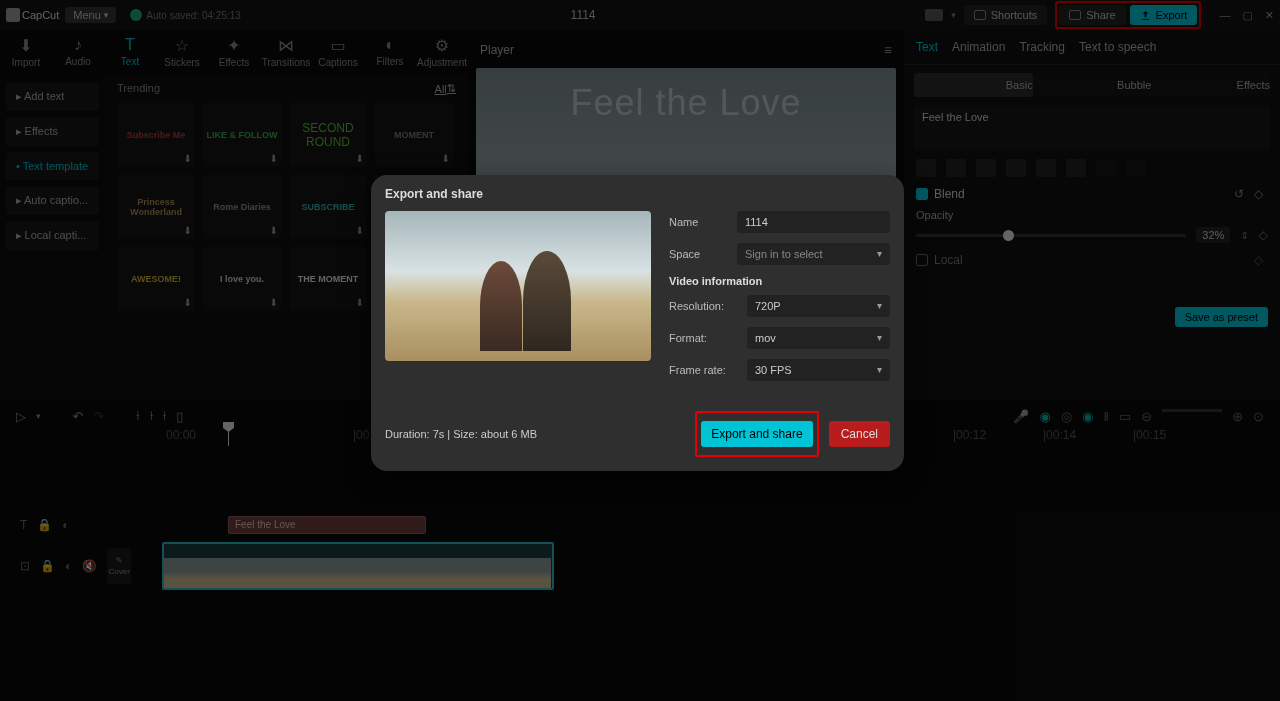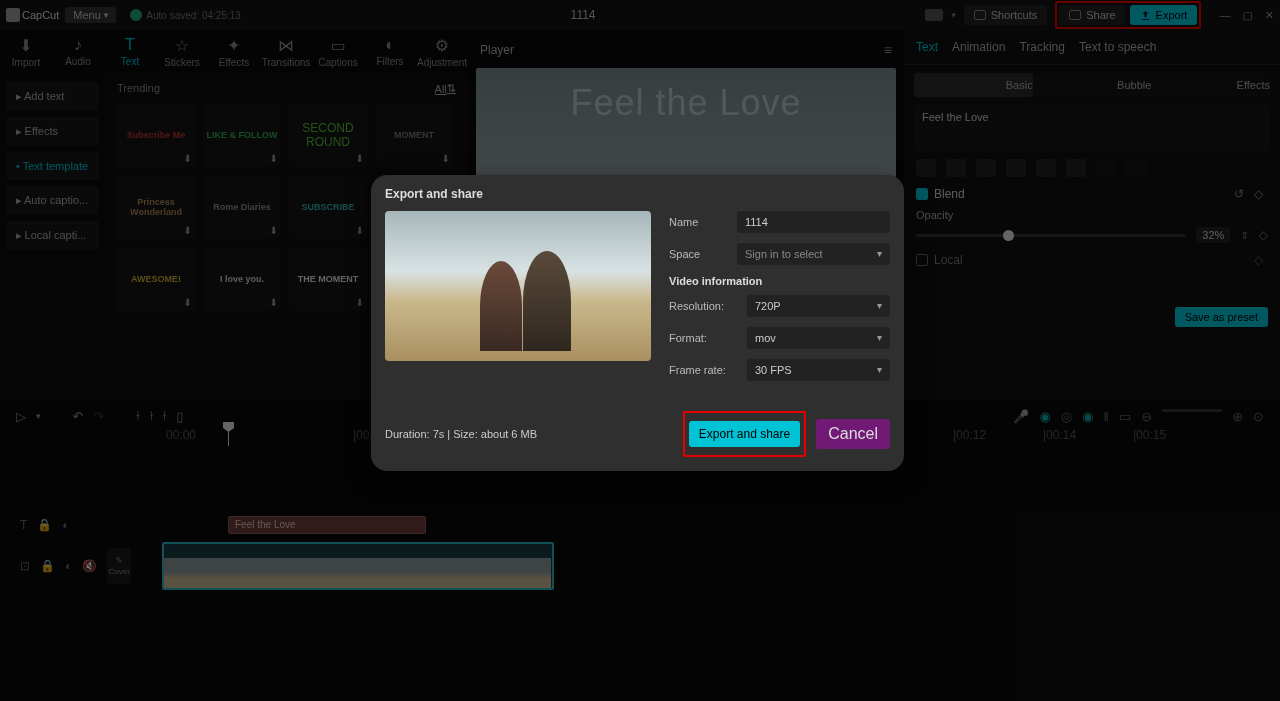--- a/index.html
+++ b/index.html
@@ -109,21 +109,21 @@
 .frow { display:flex; align-items:center; margin-bottom:10px; gap:8px;}
 .flabel { width:60px; color:#bbb;}
 .finput { flex:1; background:#222; border-radius:3px; padding:5px 8px; color:#ccc; position:relative;}
 .fsel::after{ content:'▾'; position:absolute; right:8px; top:5px; color:#999; font-size:10px;}
 .fsel.ph { color:#888;}
 .section-h { font-weight:600; margin:10px 0 8px 0; color:#ddd;}
 .modal-footer { display:flex; justify-content:space-between; align-items:center; margin-top:20px;}
 .dur-label { font-size:11px; color:#ccc;}
 .modal-btns { display:flex; gap:10px; align-items:center;}
 .export-main { background:#00c4d6; color:#000; padding:6px 10px; border-radius:3px; font-size:12px; font-weight:500; cursor:pointer;}
-.cancel-b { background:#701a75; color:#ddd; padding:6px 12px; border-radius:3px; font-size:16px; cursor:pointer;}
+.cancel-b { background:#b91c1c; color:#ddd; padding:6px 12px; border-radius:3px; font-size:12px; cursor:pointer;}
 .red-box-modal { border:2px solid #e60000; padding:8px 4px; border-radius:2px;}
 
 svg { display:block;}
 </style>
 </head>
 <body>
 
 <div class="topbar">
   <div class="logo">
     <span class="logo-icon"></span>

